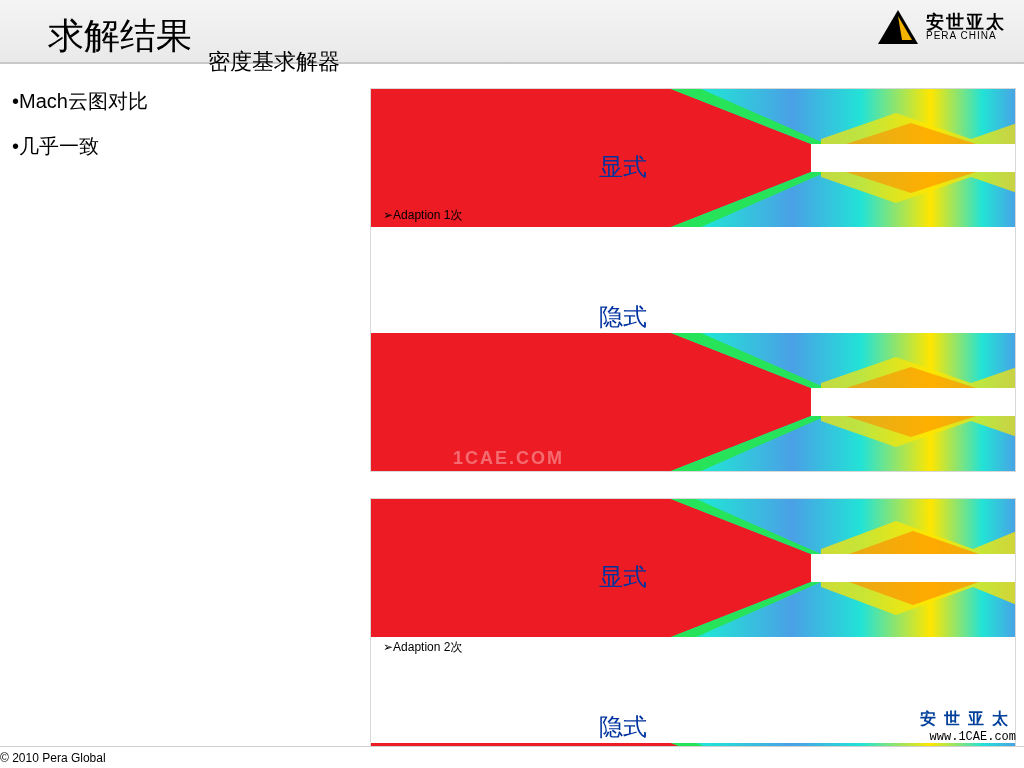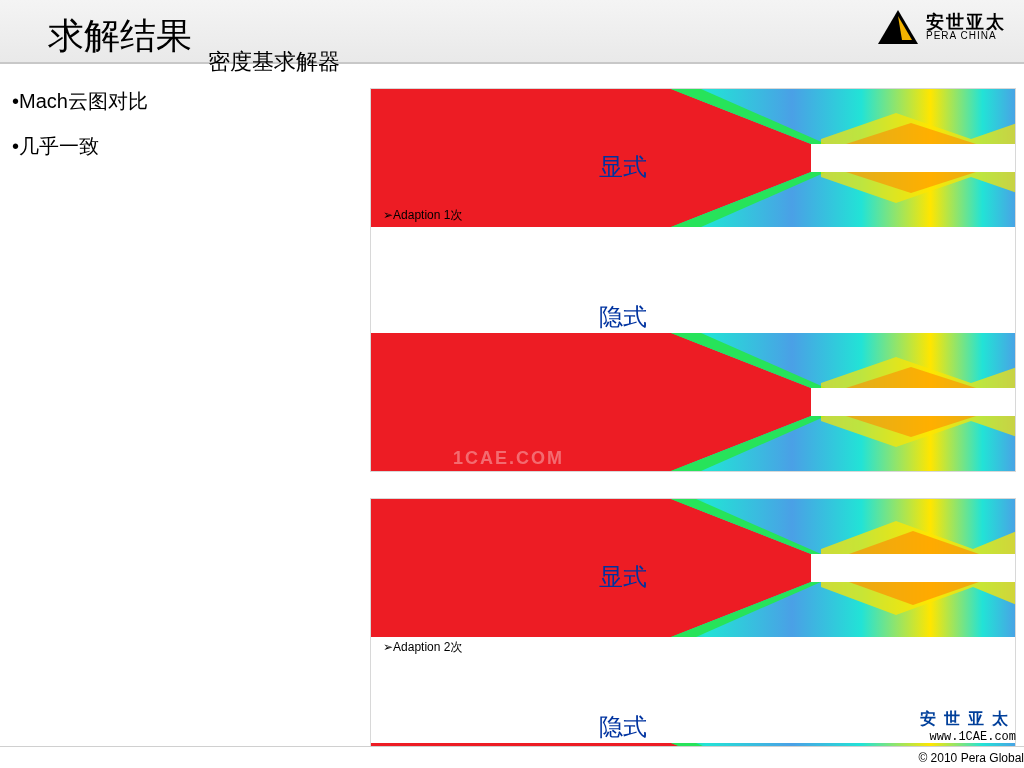--- a/index.html
+++ b/index.html
@@ -18,21 +18,21 @@
   .bullet { font-size: 20px; color: #000; margin-bottom: 18px; }
   .content { position: absolute; left: 370px; top: 88px; width: 646px; }
   .panel { position: relative; width: 646px; height: 384px; margin-bottom: 26px; border: 1px solid #d8d8d8; background: #fff; overflow: hidden; }
   .cfd-row { position: absolute; left: 0; width: 646px; height: 138px; }
   .cfd-row.top { top: 0; }
   .cfd-row.bottom { bottom: 0; }
   .cfd-svg { width: 100%; height: 100%; display: block; }
   .row-label { position: absolute; font-size: 24px; color: #0033a0; font-weight: 500; z-index: 5; }
   .adaption-label { position: absolute; left: 12px; top: 118px; font-size: 12px; color: #000; z-index: 6; }
   .watermark { position: absolute; left: 82px; bottom: 2px; font-size: 18px; color: rgba(255,255,255,0.35); font-weight: 700; letter-spacing: 2px; z-index: 4; }
-  .footer { position: absolute; left: 0; bottom: 0; width: 1024px; height: 22px; border-top: 1px solid #d0d0d0; text-align: right; font-size: 12px; color: #000; line-height: 22px; background: #fff; }
+  .footer { position: absolute; left: 0; bottom: 0; width: 1024px; height: 22px; border-top: 1px solid #d0d0d0; text-align: left; font-size: 12px; color: #000; line-height: 22px; background: #fff; }
   .corner-brand { position: absolute; right: 8px; bottom: 24px; text-align: right; z-index: 10; }
   .corner-cn { font-size: 16px; color: #003f9a; letter-spacing: 8px; font-weight: 700; }
   .corner-url { font-size: 12px; color: #000000; font-family: Liberation Mono, monospace; }
 </style>
 </head>
 <body>
 
 <div class="slide">
 
   <div class="header">

